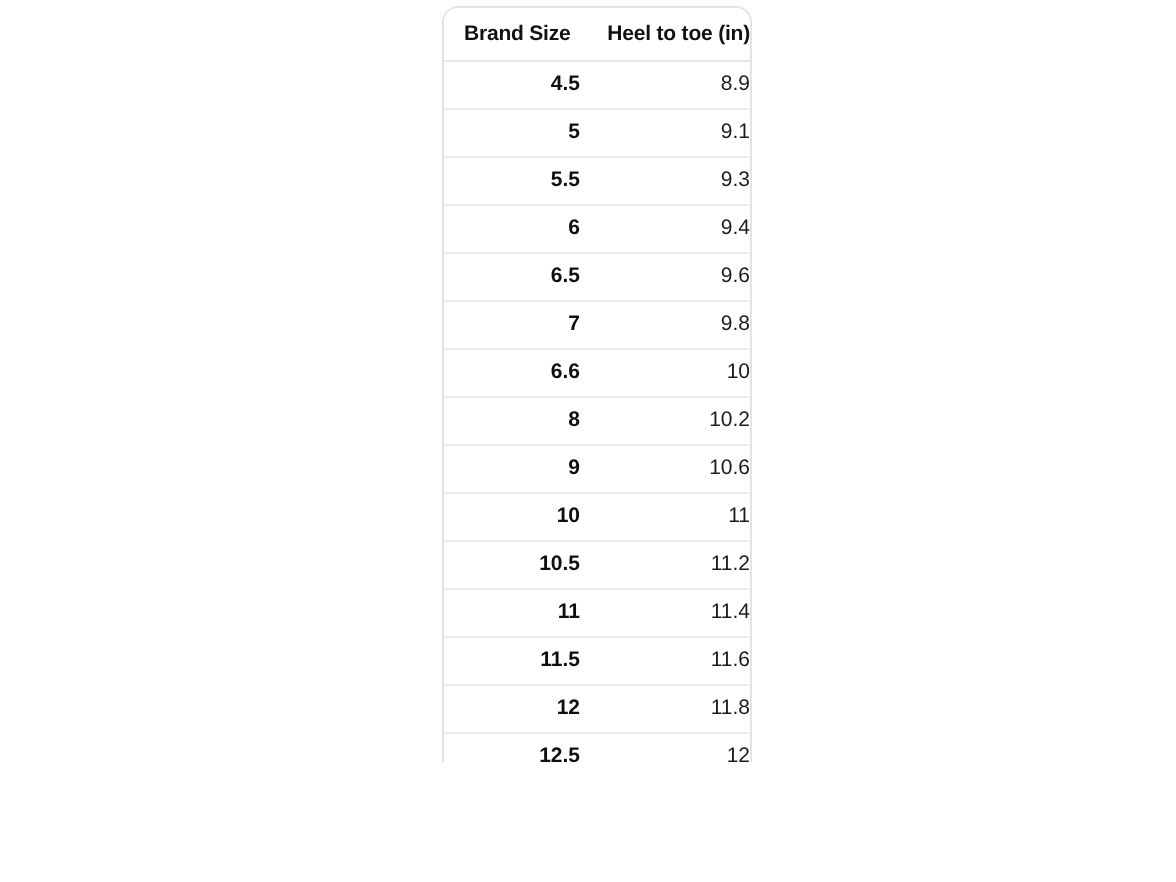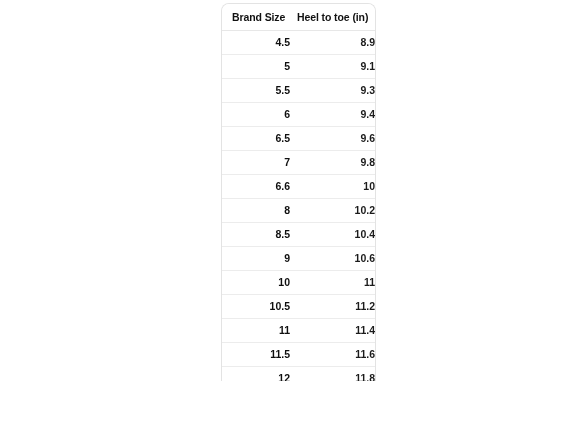--- a/index.html
+++ b/index.html
@@ -54,40 +54,41 @@
     color: #111111;
     padding: 7px 0 7px 10px;
     border-bottom: 1px solid #e7e7e7;
     letter-spacing: -0.1px;
     white-space: nowrap;
     line-height: 12px;
     vertical-align: middle;
   }
   table.size-table thead th.heel-head {
     padding-left: 7px;
+    text-align: right;
   }
 
   table.size-table tbody td {
     text-align: right;
     font-size: 10.5px;
     color: #151515;
     padding: 6px 0 6px 10px;
     border-bottom: 1px solid #ececec;
     line-height: 11px;
     height: 11px;
     white-space: nowrap;
     vertical-align: middle;
   }
 
   table.size-table tbody td.brand-cell {
     font-weight: bold;
     color: #0f0f0f;
   }
   table.size-table tbody td.heel-cell {
-    font-weight: bold;
+    font-weight: normal;
     color: #1b1b1b;
     padding-left: 7px;
   }
 </style>
 </head>
 <body>
 
 <div id="page">
 
   <div class="size-table-wrap">
@@ -129,24 +130,20 @@
           </tr>
           <tr>
             <td class="brand-cell">6.6</td>
             <td class="heel-cell">10</td>
           </tr>
           <tr>
             <td class="brand-cell">8</td>
             <td class="heel-cell">10.2</td>
           </tr>
           <tr>
-            <td class="brand-cell">8.5</td>
-            <td class="heel-cell">10.4</td>
-          </tr>
-          <tr>
             <td class="brand-cell">9</td>
             <td class="heel-cell">10.6</td>
           </tr>
           <tr>
             <td class="brand-cell">10</td>
             <td class="heel-cell">11</td>
           </tr>
           <tr>
             <td class="brand-cell">10.5</td>
             <td class="heel-cell">11.2</td>
@@ -157,20 +154,24 @@
           </tr>
           <tr>
             <td class="brand-cell">11.5</td>
             <td class="heel-cell">11.6</td>
           </tr>
           <tr>
             <td class="brand-cell">12</td>
             <td class="heel-cell">11.8</td>
           </tr>
           <tr>
+            <td class="brand-cell">12.5</td>
+            <td class="heel-cell">12</td>
+          </tr>
+          <tr>
             <td class="brand-cell">13</td>
             <td class="heel-cell">12.2</td>
           </tr>
         </tbody>
     </table>
   </div>
 
 </div>
 
 </body></html>

